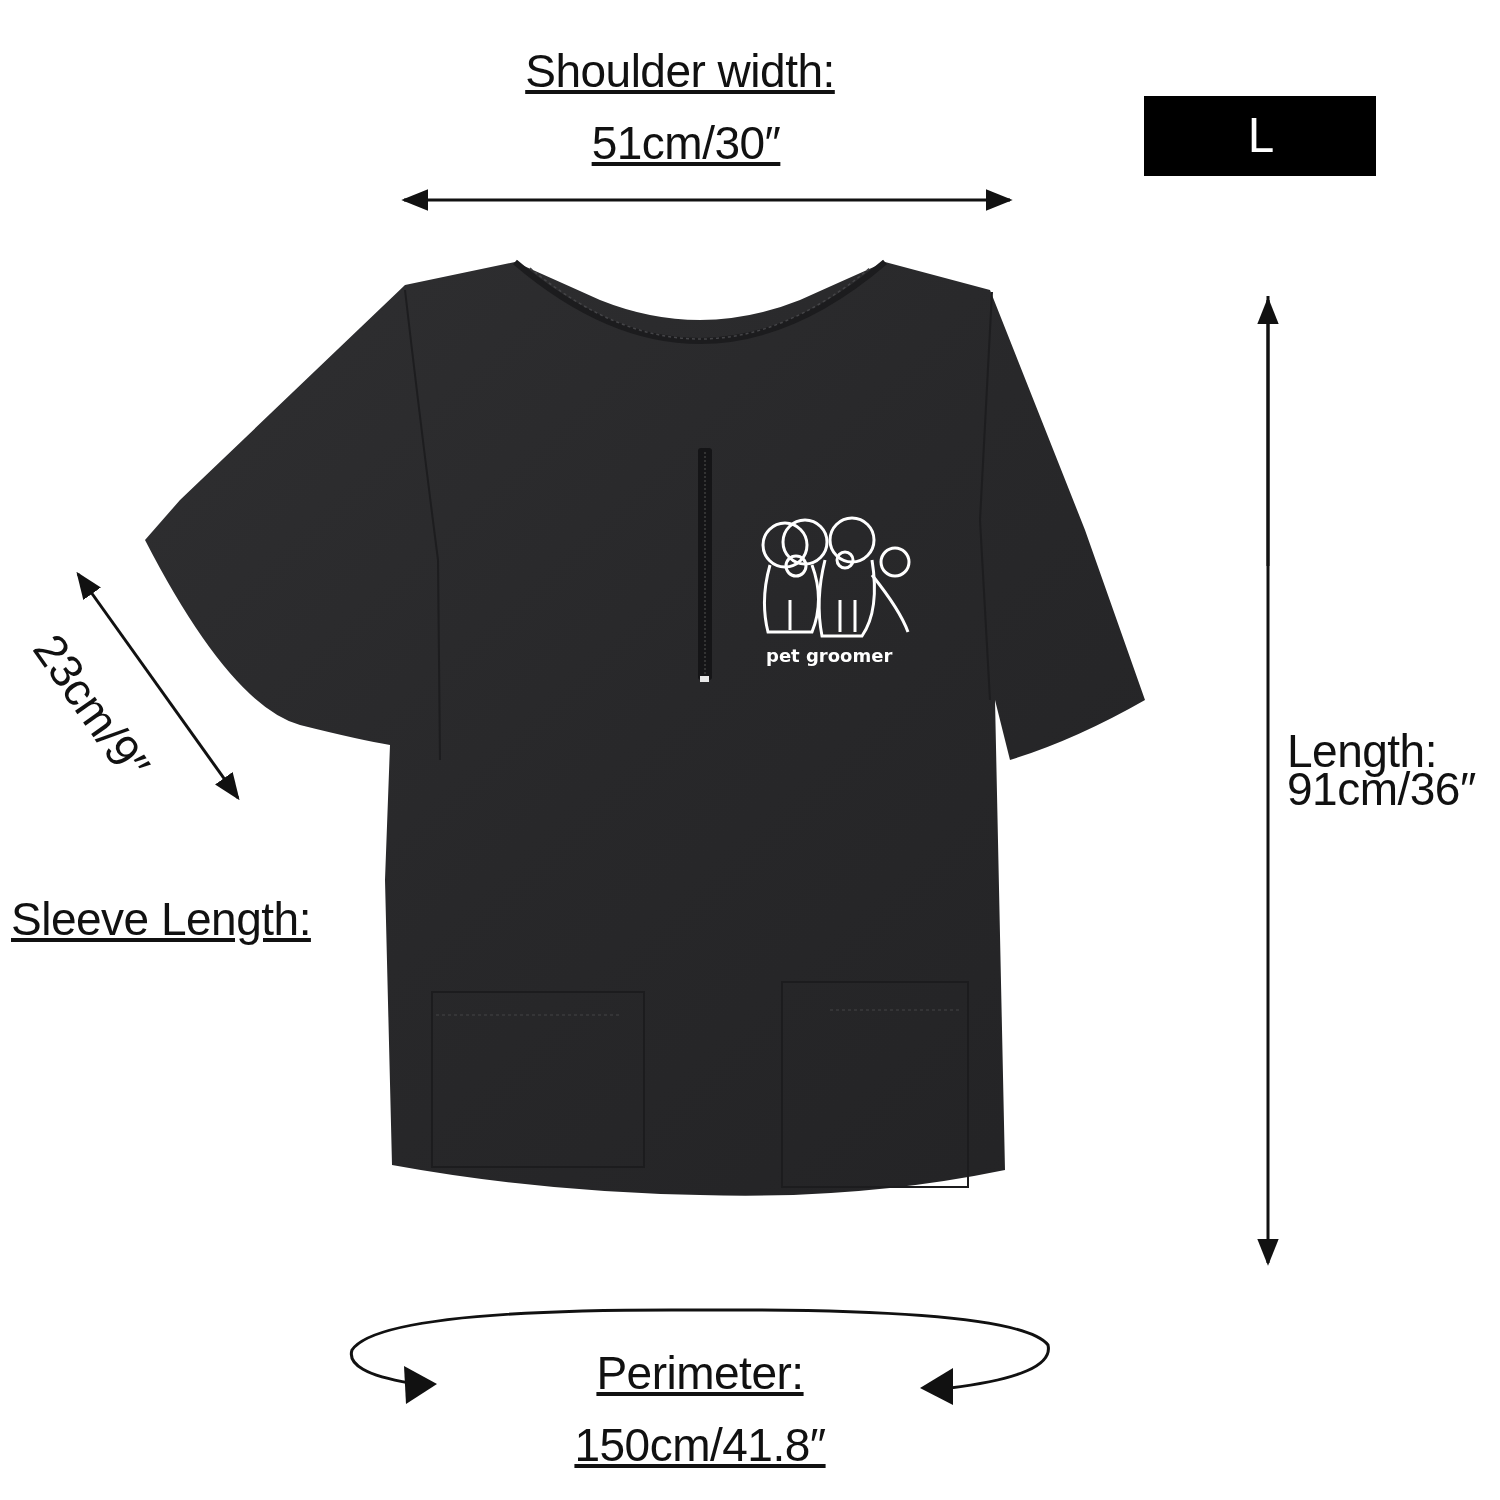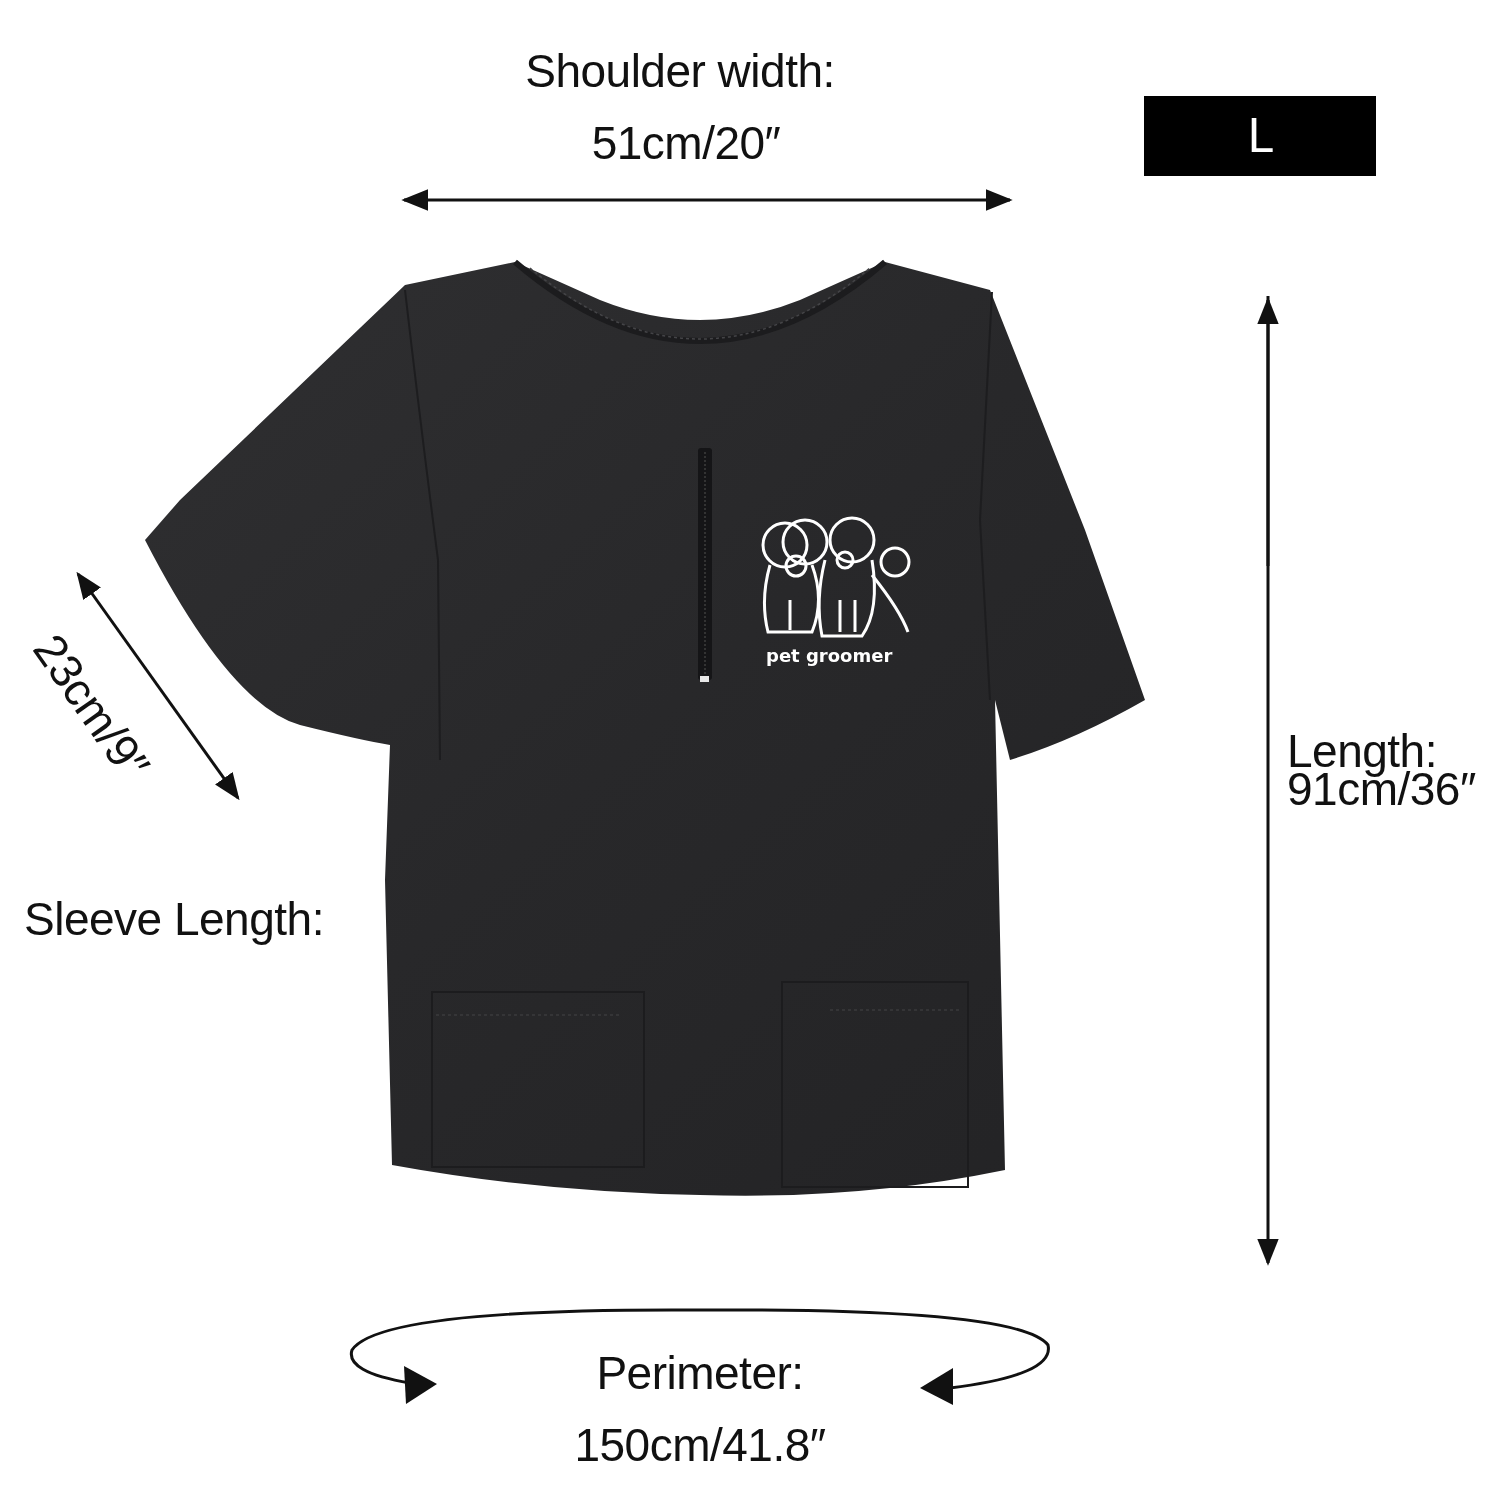--- a/index.html
+++ b/index.html
@@ -13,21 +13,21 @@
   }
   .label {
     position: absolute;
     font-family: "Liberation Sans", "DejaVu Sans", sans-serif;
     font-size: 46px;
     line-height: 1;
     color: #111111;
     white-space: nowrap;
     letter-spacing: -0.5px;
   }
-  .center { text-align: right; transform: translateX(-50%); }
+  .center { text-align: right; transform: translateX(-50%); text-decoration: underline; }
   #size-badge {
     position: absolute;
     left: 1144px; top: 96px;
     width: 232px; height: 80px;
     background: #000000;
     display: flex; align-items: center; justify-content: center;
   }
   #size-badge span {
     color: #ffffff;
     font-family: "DejaVu Sans", sans-serif;
@@ -129,22 +129,22 @@
     <path d="M 404,1366 L 437,1384 L 406,1404 Z" fill="#111"></path>
     <path d="M 953,1368 L 920,1388 L 953,1405 Z" fill="#111"></path>
   </g>
 </svg>
 
 <div id="size-badge">
   <span>L</span>
 </div>
 
 <div class="label center" style="left:680px; top:48px;">Shoulder width:</div>
-<div class="label center" style="left:686px; top:120px;">51cm/20″</div>
+<div class="label center" style="left:686px; top:120px;">51cm/30″</div>
 
 <div class="label" id="sleeve-value">23cm/9″</div>
-<div class="label" style="left:24px; top:896px;">Sleeve Length:</div>
+<div class="label" style="left:11px; top:896px;text-decoration:underline;">Sleeve Length:</div>
 
 <div class="label" style="left:1287px; top:684px;margin-top:44px;">Length:</div>
 <div class="label" style="left:1287px; top:766px;">91cm/36″</div>
 
 <div class="label center" style="left:700px; top:1350px;">Perimeter:</div>
 <div class="label center" style="left:700px; top:1422px;">150cm/41.8″</div>
 
 </body></html>

